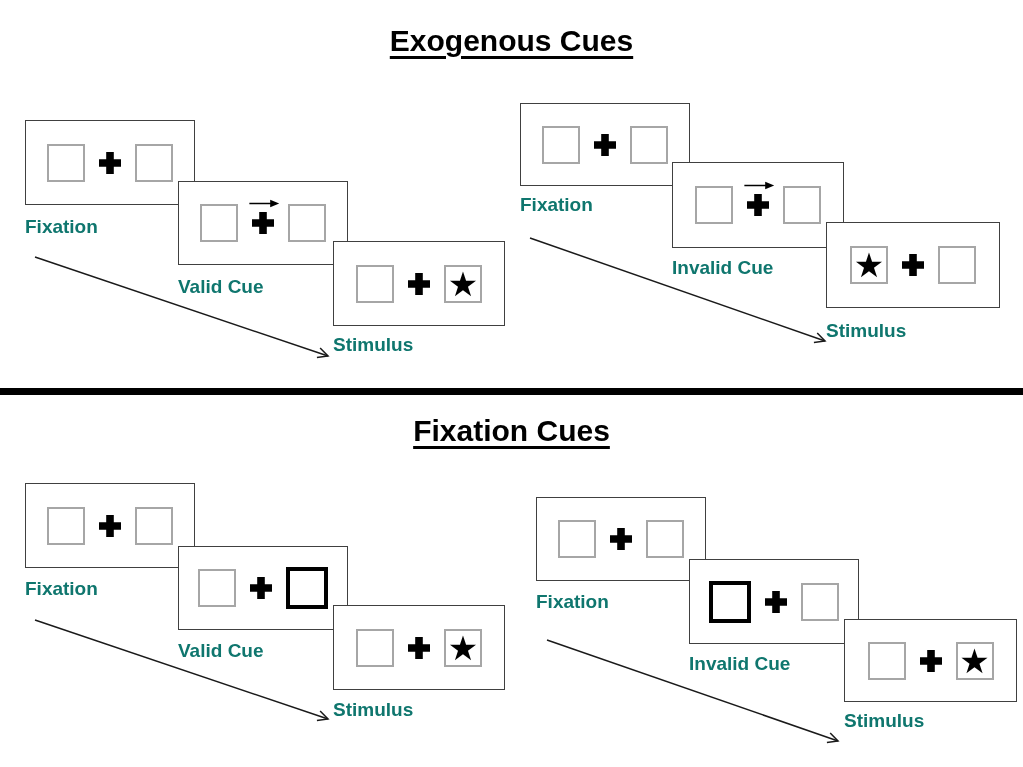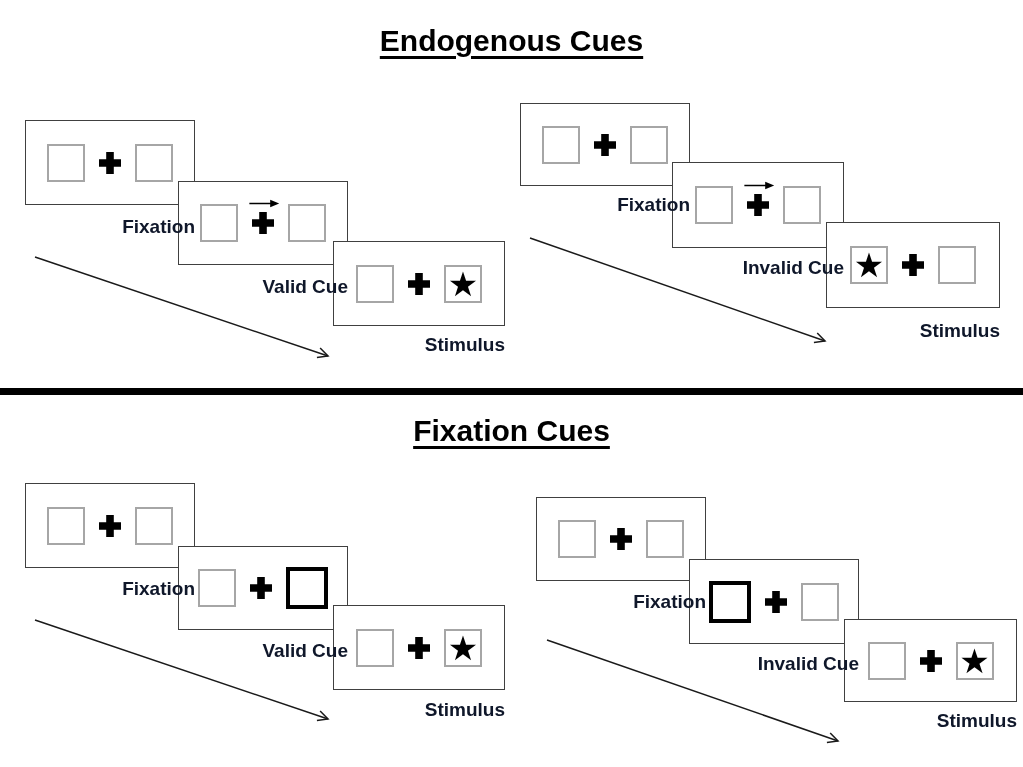--- a/index.html
+++ b/index.html
@@ -34,32 +34,32 @@
   .cross-wrap { position:relative; display:flex; align-items:center; justify-content:center; }
   .plus-svg { display:block; }
   .cue-arrow {
     position:absolute; left:50%; transform:translateX(-46%); top:-14px;
   }
   .star {
     font-size:34px; line-height:1; color:#000;
     font-family:"DejaVu Sans", sans-serif;
   }
   .label {
-    position:absolute; font-size:19px; font-weight:700; color:#0f172a;
-    text-align:right; z-index:4; line-height:1.15;
+    position:absolute; font-size:19px; font-weight:700; color:#0f766e;
+    text-align:left; z-index:4; line-height:1.15;
   }
   #timelines { position:absolute; left:0; top:0; z-index:0; }
 </style>
 </head>
 <body>
 
 <div id="stage">
 
   <div class="title" style="top:24px;">
-    <span>Endogenous Cues</span>
+    <span>Exogenous Cues</span>
   </div>
   <div class="divider"></div>
   <div class="title" style="top:414px;">
     <span>Fixation Cues</span>
   </div>
 
   <svg id="timelines" width="1023" height="767">
     <defs>
       <marker id="ah" markerWidth="14" markerHeight="14" refX="11" refY="6" orient="auto" markerUnits="userSpaceOnUse">
         <path d="M1,1 L11,6 L1,11" fill="none" stroke="#1a1a1a" stroke-width="1.5"></path>

